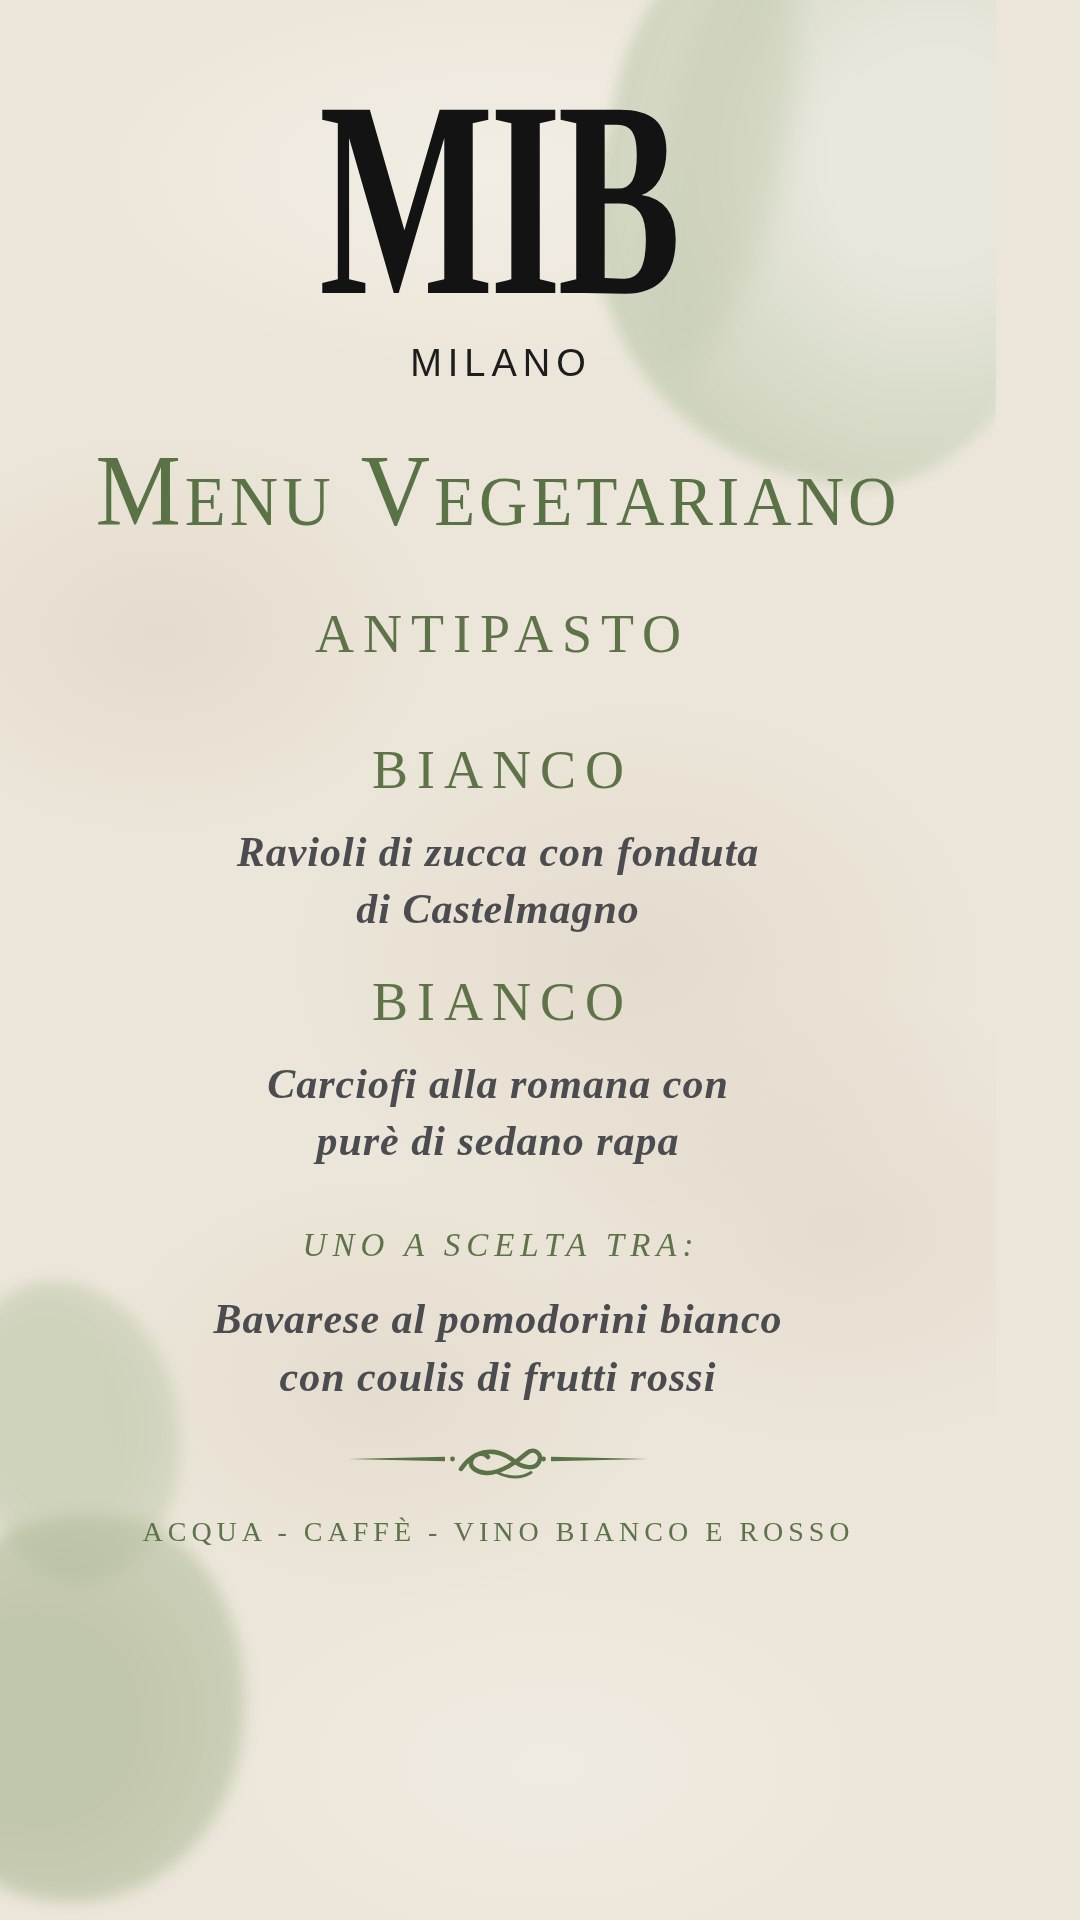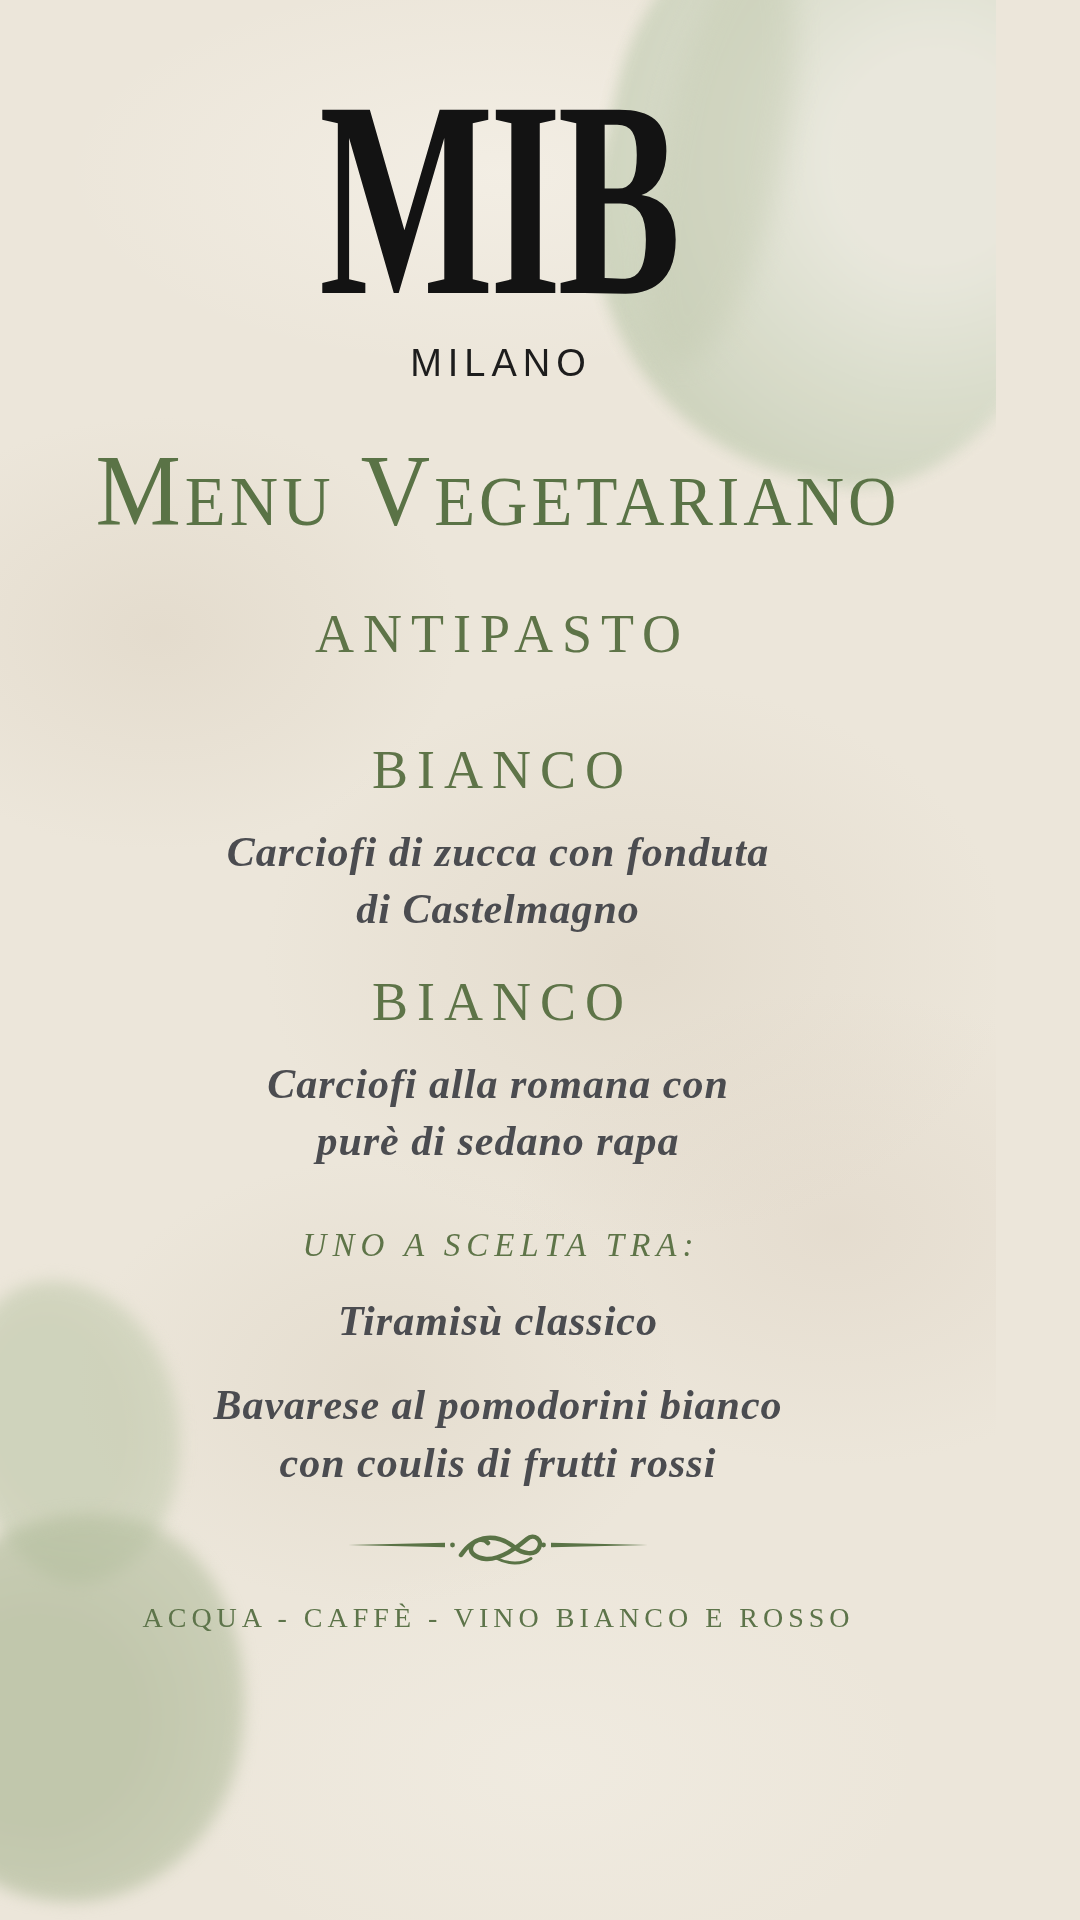--- a/index.html
+++ b/index.html
@@ -128,33 +128,32 @@
     </header>
 
     <h1 class="title">Menu Vegetariano</h1>
 
     <section class="course antipasto">
       <h2>ANTIPASTO</h2>
     </section>
 
     <section class="course primo">
       <h2>BIANCO</h2>
-      <p class="dish">Carciofi di zucca con fonduta
+      <p class="dish">Ravioli di zucca con fonduta
 di Castelmagno</p>
     </section>
 
     <section class="course secondo">
       <h2>BIANCO</h2>
       <p class="dish">Carciofi alla romana con
 purè di sedano rapa</p>
     </section>
 
     <section class="course dolci">
       <p class="note">UNO A SCELTA TRA:</p>
-      <p class="dish first">Tiramisù classico</p>
       <p class="dish second">Bavarese al pomodorini bianco
 con coulis di frutti rossi</p>
     </section>
 
     <div class="divider">
       <svg viewBox="0 0 300 56" width="300" height="56" aria-hidden="true">
         <g fill="#5a7346" stroke="none">
           <path d="M0 28 L97 25.7 L97 30.3 Z"></path>
           <circle cx="104.5" cy="28" r="2.4"></circle>
           <circle cx="195.5" cy="28" r="2.4"></circle>

